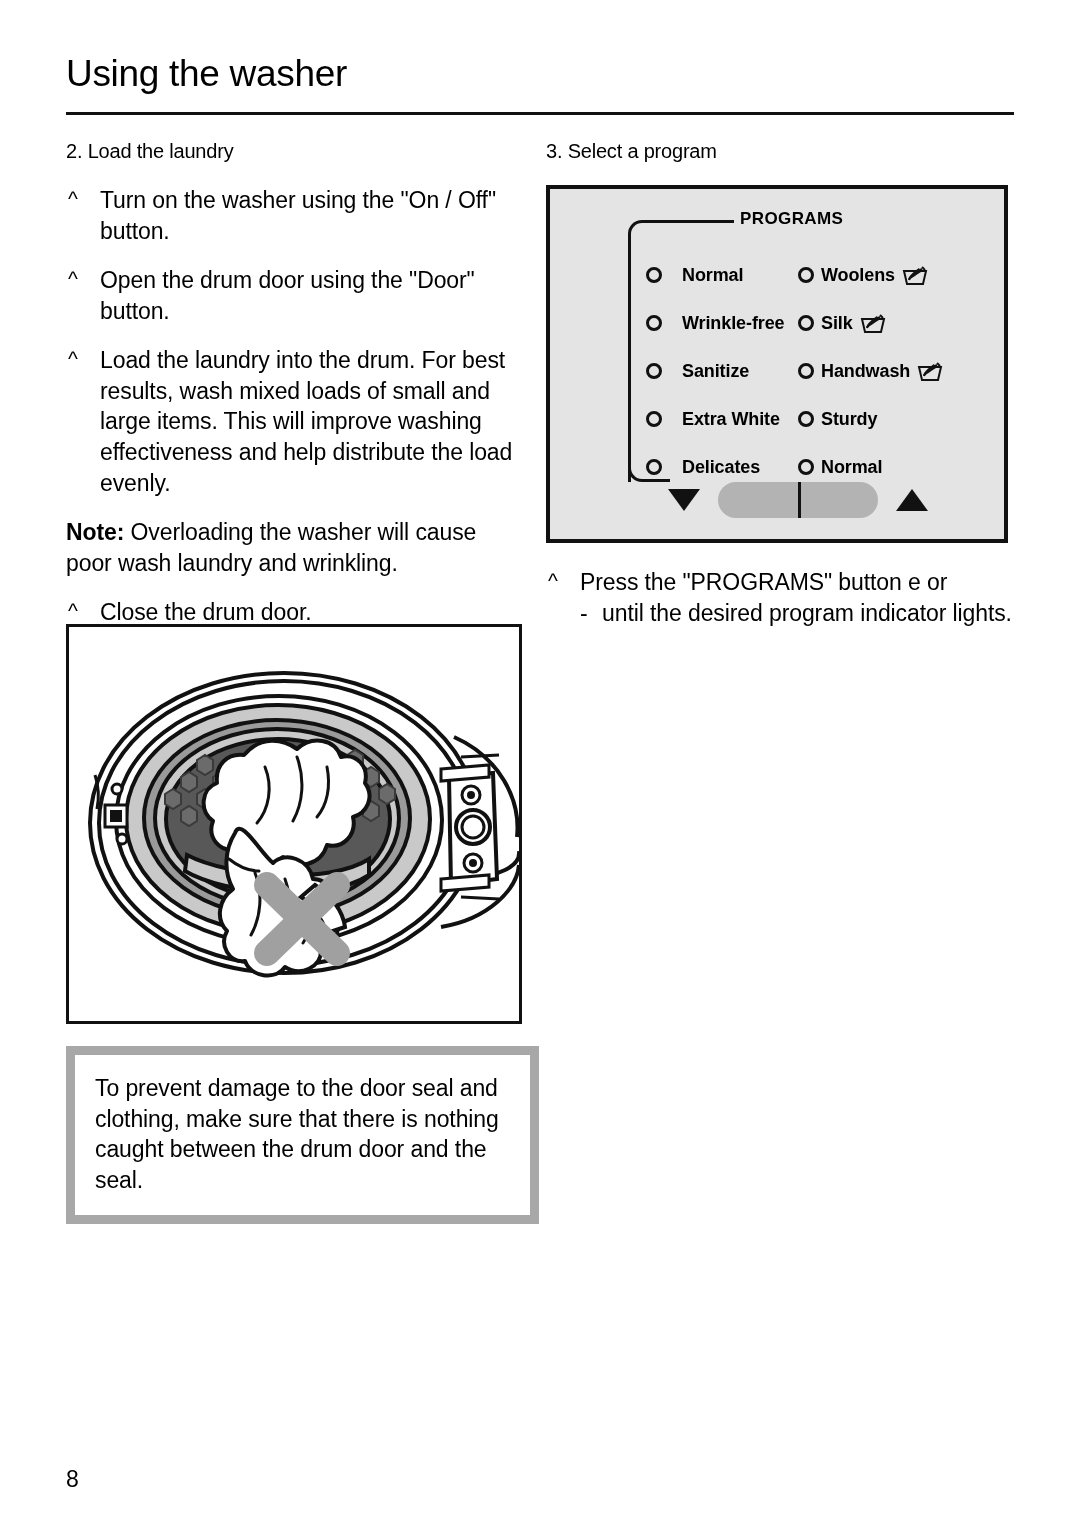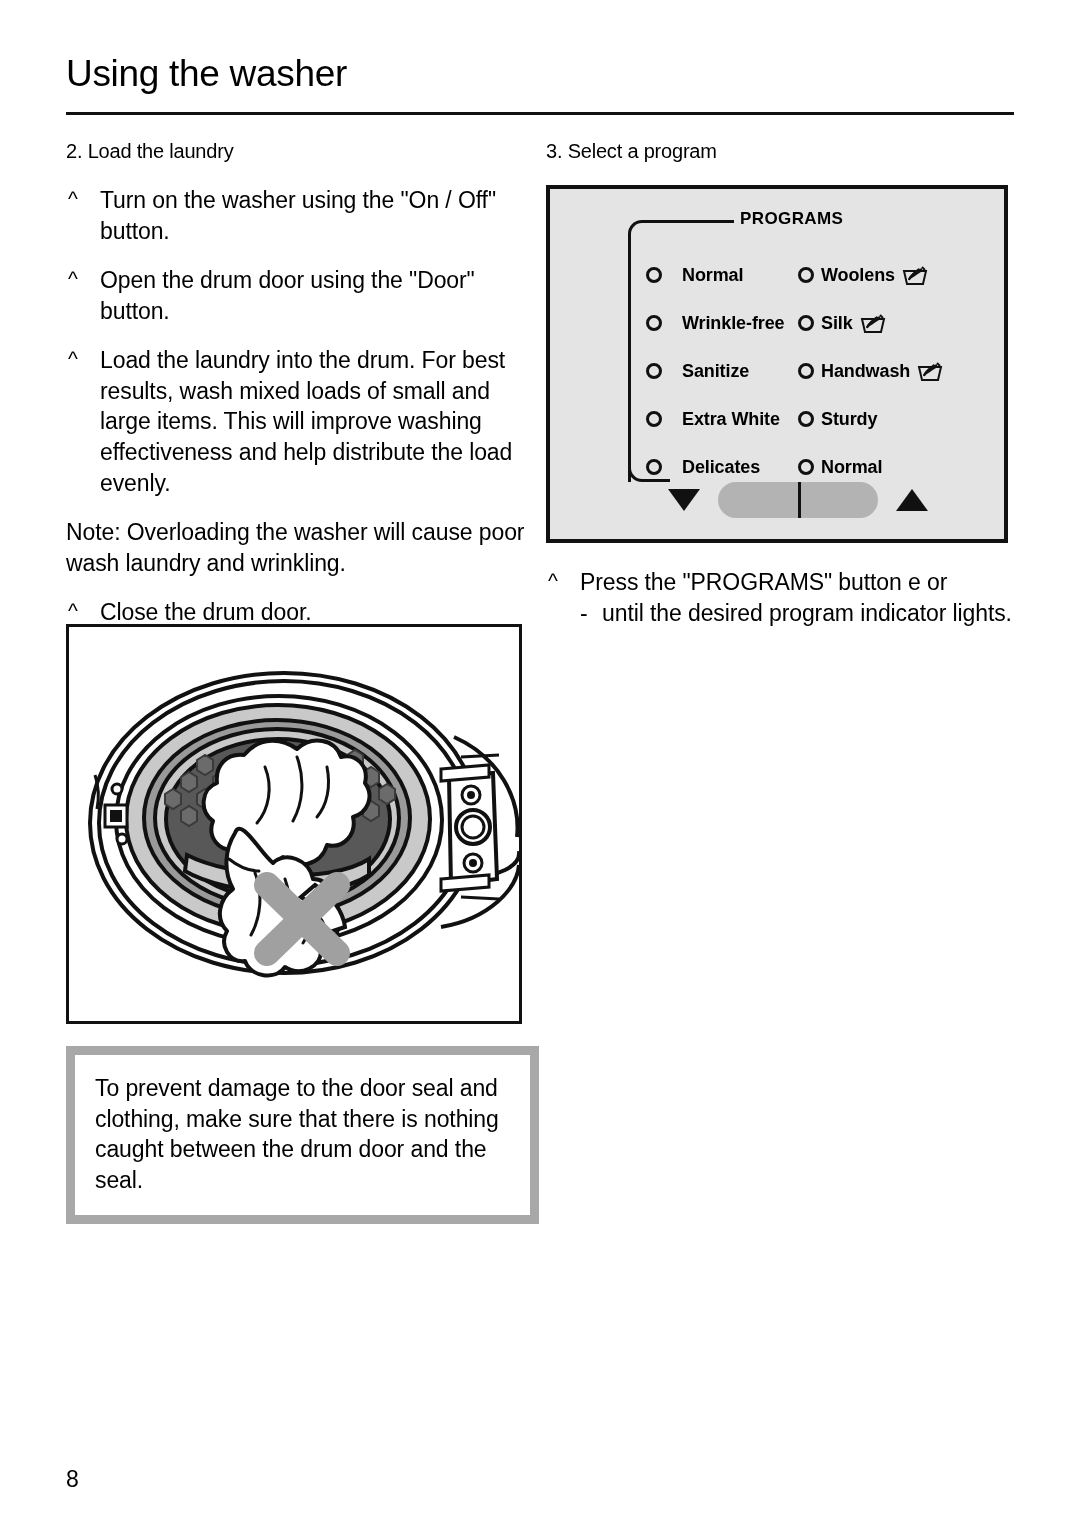--- a/index.html
+++ b/index.html
@@ -79,21 +79,21 @@
     top: 0;
     font-size: 21px;
     line-height: 1.33;
   }
   .para {
     font-size: 23px;
     line-height: 1.33;
     margin-bottom: 19px;
     letter-spacing: -0.1px;
   }
-  .para b { font-weight: normal; }
+  .para b { font-weight: bold; }
 
   .bullet.tight { margin-bottom: 8px; }
 
   
   .subline {
     position: relative;
     padding-left: 22px;
   }
   .subline .dash {
     position: absolute;

